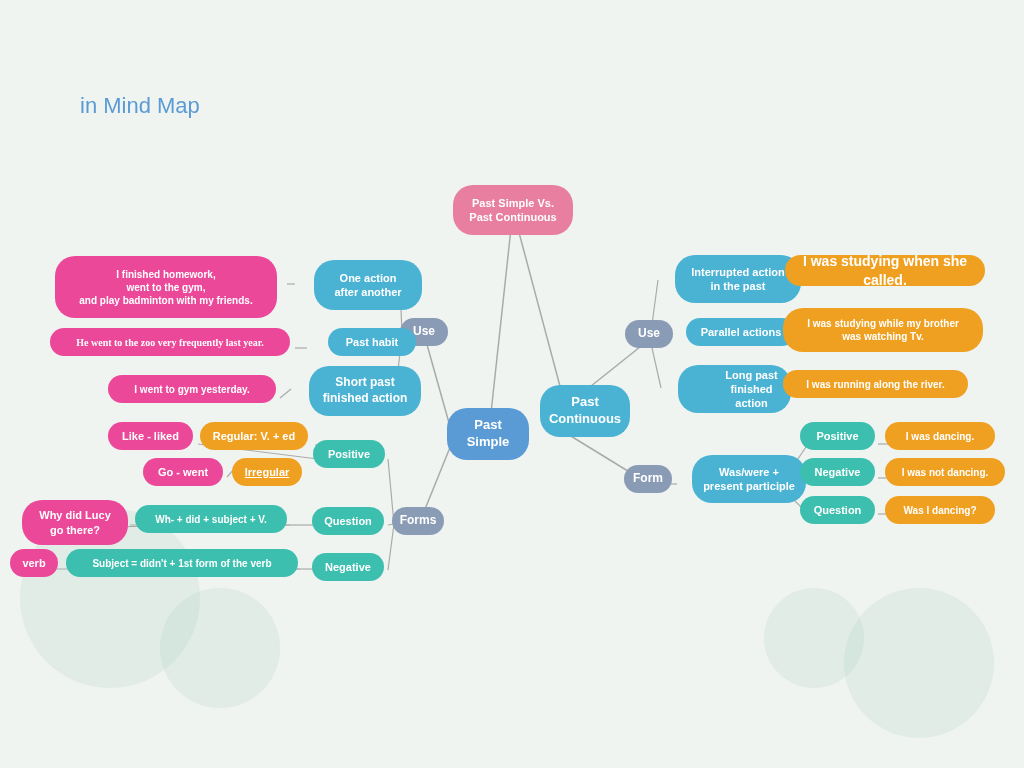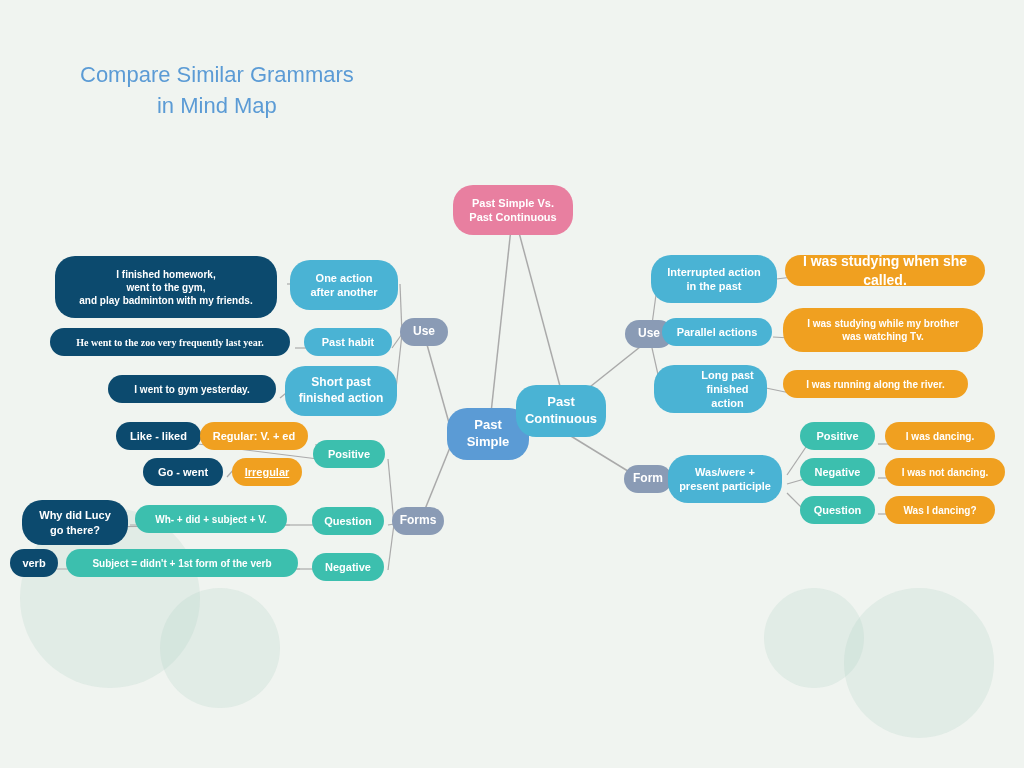--- a/index.html
+++ b/index.html
@@ -35,44 +35,44 @@
       justify-content: center;
       text-align: center;
       font-size: 11px;
       font-weight: 600;
       line-height: 1.3;
       padding: 6px 10px;
       cursor: default;
     }
     
     .pink { background: #e87fa0; color: white; }
-    .blue-light { background: #4ab3d4; color: white; }
+    .blue-light { background: #4ab3d4; color: white; margin-left: 24px; }
     .blue-mid { background: #5b9bd5; color: white; }
     .gray-node { background: #8a9bb5; color: white; }
     .orange { background: #f0a020; color: white; }
     .teal { background: #3cbfae; color: white; }
-    .yellow { background: #0c4a6e; color: white; }
+    .yellow { background: #ec4899; color: white; }
     
     .deco-circle {
       position: absolute;
       border-radius: 50%;
       background: rgba(180,210,200,0.25);
       pointer-events: none;
     }
   </style>
 </head>
 <body>
 
 <div class="deco-circle" style="width:180px;height:180px;bottom:80px;left:20px;"></div>
 <div class="deco-circle" style="width:120px;height:120px;bottom:60px;left:160px;"></div>
 <div class="deco-circle" style="width:150px;height:150px;bottom:30px;right:30px;"></div>
 <div class="deco-circle" style="width:100px;height:100px;bottom:80px;right:160px;"></div>
 
 <div class="title">
-  <span>Compare Similar Grammars</span><br>
+  <br>
   <span>in Mind Map</span>
 </div>
 
 <svg class="connections">
 
   <line x1="513" y1="210" x2="491" y2="413" stroke="#aaa" stroke-width="1.5"></line>
   <line x1="513" y1="210" x2="561" y2="390" stroke="#aaa" stroke-width="1.5"></line>
 
   <line x1="451" y1="430" x2="424" y2="334" stroke="#aaa" stroke-width="1.5"></line>
 
@@ -159,21 +159,21 @@
 <div class="node yellow" style="left:50px;top:328px;width:240px;height:28px;font-size:10px;font-family:Liberation Serif, serif;">He went to the zoo very frequently last year.</div>
 
 <div class="node yellow" style="left:108px;top:375px;width:168px;height:28px;font-size:10px;">I went to gym yesterday.</div>
 
 <div class="node teal" style="left:313px;top:440px;width:72px;height:28px;font-size:11px;">Positive</div>
 
 <div class="node teal" style="left:312px;top:507px;width:72px;height:28px;font-size:11px;">Question</div>
 
 <div class="node teal" style="left:312px;top:553px;width:72px;height:28px;font-size:11px;">Negative</div>
 
-<div class="node yellow" style="left:116px;top:422px;width:85px;height:28px;font-size:11px;">Like - liked</div>
+<div class="node yellow" style="left:108px;top:422px;width:85px;height:28px;font-size:11px;">Like - liked</div>
 
 <div class="node orange" style="left:200px;top:422px;width:108px;height:28px;font-size:11px;">Regular: V. + ed</div>
 
 <div class="node yellow" style="left:143px;top:458px;width:80px;height:28px;font-size:11px;">Go - went</div>
 
 <div class="node orange" style="left:232px;top:458px;width:70px;height:28px;font-size:11px;text-decoration:underline;">Irregular</div>
 
 <div class="node yellow" style="left:22px;top:500px;width:106px;height:45px;font-size:11px;">Why did Lucy<br>go there?</div>
 
 <div class="node teal" style="left:135px;top:505px;width:152px;height:28px;font-size:10px;">Wh- + did + subject + V.</div>

